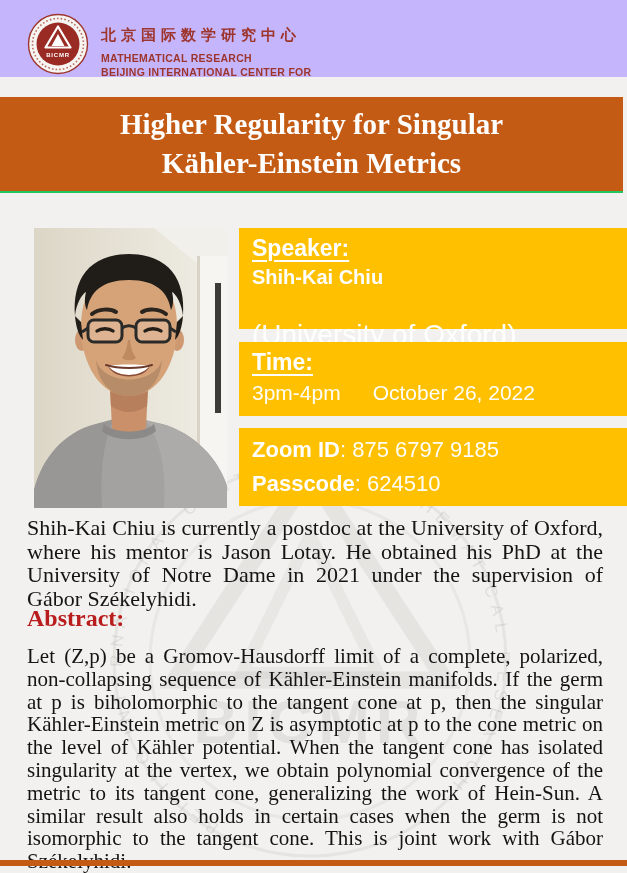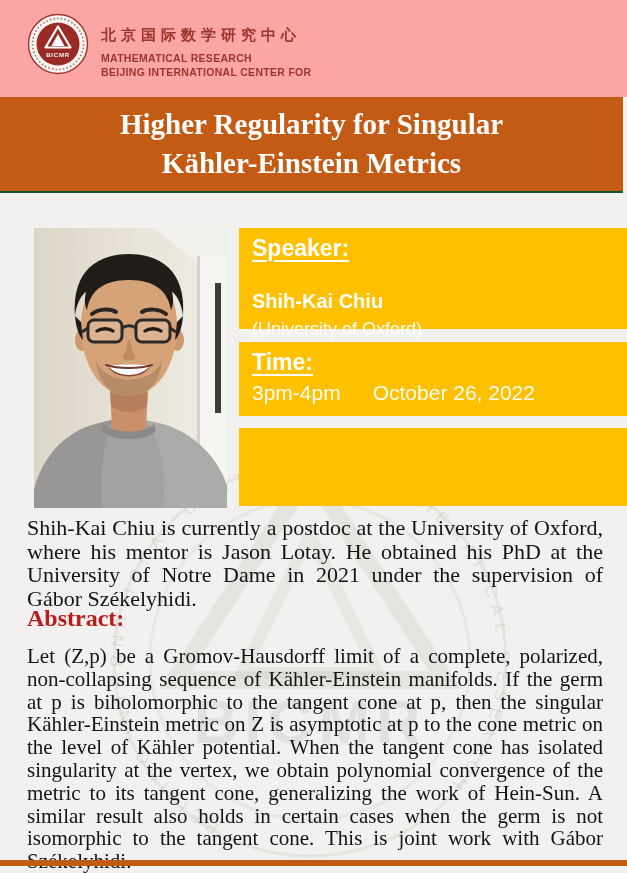--- a/index.html
+++ b/index.html
@@ -4,51 +4,51 @@
 <style>
   html,body{margin:0;padding:0;background:#e8e7e5;}
   .poster{
     position:relative;width:627px;height:873px;background:#F2F1EF;
     overflow:hidden;font-family:"Liberation Sans",sans-serif;
   }
   .layer{position:absolute;}
   
   .watermark{left:100px;top:455px;width:420px;height:410px;z-index:0;pointer-events:none;}
   
-  .hdr{left:0;top:0;width:627px;height:97px;background:#fca5a5;z-index:1;}
+  .hdr{left:0;top:0;width:627px;height:77px;background:#c4b5fd;z-index:1;}
   .hdr-logo{position:absolute;left:27px;top:13px;width:62px;height:62px;}
   .hdr-text{position:absolute;left:101px;top:26px;color:#9E352C;}
   .hdr-cn{font-size:15px;letter-spacing:5px;font-weight:600;margin-bottom:7px;white-space:nowrap;}
   .hdr-en{font-size:10.5px;font-weight:700;line-height:13.5px;letter-spacing:0.3px;white-space:nowrap;}
   
   .banner{
     left:0;top:97px;width:623px;height:96px;background:#C45B15;z-index:1;
     display:flex;flex-direction:column;justify-content:center;align-items:center;
-    border-bottom:2px solid #14532d;box-sizing:border-box;
+    border-bottom:2px solid #22c55e;box-sizing:border-box;
   }
   .banner-line{
     font-family:"Liberation Serif",serif;font-weight:bold;color:#FFFFFF;
     font-size:29px;line-height:39px;text-align:center;white-space:nowrap;
   }
   
   .photo{left:34px;top:228px;width:193px;height:280px;z-index:1;}
   
   .gold{
     background:#FFC000;color:#FFFFFF;z-index:1;box-sizing:border-box;
     padding:5px 13px;width:400px;left:239px;
   }
   .box-speaker{top:228px;height:101px;}
   .box-time{top:342px;height:74px;}
   .box-zoom{top:428px;height:78px;}
   .gold-heading{
     font-size:23px;font-weight:bold;line-height:31px;
     text-decoration:underline;text-decoration-thickness:2px;text-underline-offset:4px;
   }
-  .gold-name{font-size:20px;font-weight:bold;line-height:27px;margin-top:24px;}
-  .gold-affil{font-size:18px;font-weight:400;line-height:29px;color:rgba(255,255,255,0.97);}
+  .gold-name{font-size:20px;font-weight:bold;line-height:27px;}
+  .gold-affil{font-size:28px;font-weight:400;line-height:29px;color:rgba(255,255,255,0.97);margin-top:29px;}
   .gold-row{font-size:21px;font-weight:400;line-height:30px;color:rgba(255,255,255,0.97);}
   .gold-row .gap{display:inline-block;width:32px;}
   .zoom-row{font-size:22px;line-height:34px;color:rgba(255,255,255,0.97);}
   .zoom-row .lbl{font-weight:bold;color:#FFFFFF;}
   
   .bio{
     left:27px;top:516px;width:576px;z-index:1;
     font-family:"Liberation Serif",serif;font-size:22px;line-height:23.5px;
     color:#141414;text-align:justify;
   }
@@ -163,20 +163,26 @@
   </div>
 
   <div class="layer gold box-time">
     <div class="gold-heading">Time:</div>
     <div class="gold-row">
       <span>3pm-4pm</span><span class="gap"></span><span>October 26, 2022</span>
     </div>
   </div>
 
   <div class="layer gold box-zoom">
+    <div class="zoom-row">
+      <span class="lbl">Zoom ID</span><span>:  </span><span>875 6797 9185</span>
+    </div>
+    <div class="zoom-row">
+      <span class="lbl">Passcode</span><span>: </span><span>624510</span>
+    </div>
   </div>
 
   <div class="layer bio">Shih-Kai Chiu is currently a postdoc at the University of Oxford, where his mentor is Jason Lotay. He obtained his PhD at the University of Notre Dame in 2021 under the supervision of Gábor Székelyhidi.</div>
 
   <div class="layer abs-heading">Abstract:</div>
   <div class="layer abs-body">Let (Z,p) be a Gromov-Hausdorff limit of a complete, polarized, non-collapsing sequence of Kähler-Einstein manifolds. If the germ at p is biholomorphic to the tangent cone at p, then the singular Kähler-Einstein metric on Z is asymptotic at p to the cone metric on the level of Kähler potential. When the tangent cone has isolated singularity at the vertex, we obtain polynomial convergence of the metric to its tangent cone, generalizing the work of Hein-Sun. A similar result also holds in certain cases when the germ is not isomorphic to the tangent cone. This is joint work with Gábor Székelyhidi.</div>
 
   <div class="layer bottom-bar"></div>
 
 </div>

